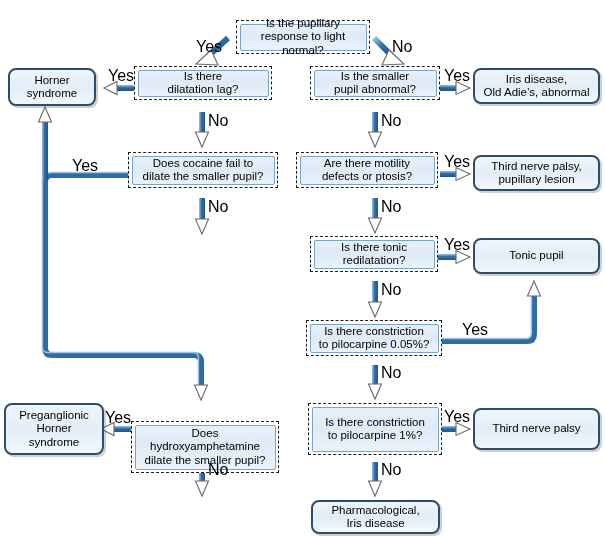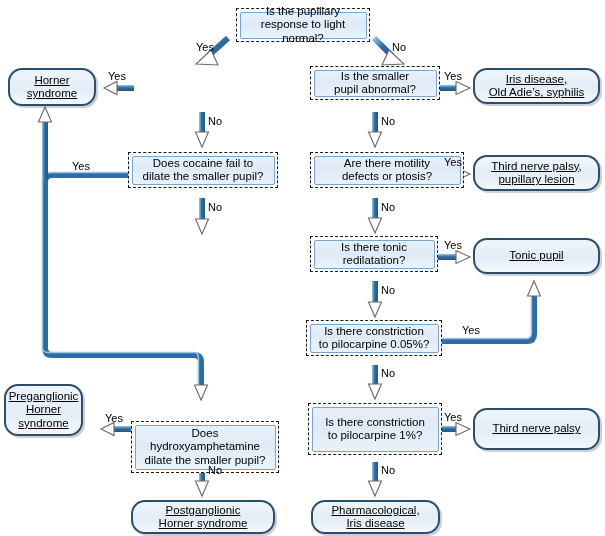--- a/index.html
+++ b/index.html
@@ -43,28 +43,27 @@
     width:100%; height:100%;
     box-sizing:border-box;
     display:flex; align-items:center; justify-content:center;
     border:1px solid #7ba2c8;
     border-radius:2px;
     background:linear-gradient(180deg,#e8f1fa 0%,#dfeaf7 45%,#eaf3fb 100%);
   }
   
   .node.outcome{
     border:2px solid #2e4d68;
-    border-radius:14px;
+    border-radius:8px;
     background:linear-gradient(180deg,#eef5fc 0%,#e3edf8 55%,#f2f8fd 100%);
     box-shadow:2px 2px 0 rgba(90,110,130,.32);
-    text-decoration:underline;
   }
   .label{
     position:absolute;
-    font-size:11px;
+    font-size:16px;
     line-height:12px;
     color:#000000;
     white-space:nowrap;
   }
 </style>
 </head>
 <body>
 
 <div id="canvas">
 
@@ -183,65 +182,65 @@
       <rect x="438" y="426" width="20" height="6" fill="url(#shaftHg)"></rect>
       <polygon points="456,422.5 456,435.5 470,429" fill="#ffffff" stroke="#6b6b6b" stroke-width="1.1"></polygon>
     </g>
 
     <g>
       <rect x="372" y="462" width="6" height="24" fill="url(#shaftVg)"></rect>
       <polygon points="368.5,481 381.5,481 375,496" fill="#ffffff" stroke="#6b6b6b" stroke-width="1.1"></polygon>
     </g>
   </svg>
 
-  <div class="node decision" style="left:236px; top:8px; width:134px; height:34px;">
+  <div class="node decision" style="left:236px; top:20px; width:134px; height:34px;">
     <span class="inner">Is the pupillary
 response to light normal?</span>
   </div>
 
+  <div class="node decision" style="left:134px; top:66px; width:138px; height:34px;">
+    <span class="inner">Is there
+dilatation lag?</span>
+  </div>
 
   <div class="node outcome" style="left:8px; top:68px; width:88px; height:38px;">
     <span>Horner
 syndrome</span>
   </div>
 
   <div class="node decision" style="left:128px; top:152px; width:150px; height:36px;">
     <span class="inner">Does cocaine fail to
 dilate the smaller pupil?</span>
   </div>
 
 
   <div class="node decision" style="left:131px; top:421px; width:148px; height:52px;">
     <span class="inner">Does
 hydroxyamphetamine
 dilate the smaller pupil?</span>
   </div>
 
-  <div class="node outcome" style="left:4px; top:384px; width:79px; height:52px;">
+  <div class="node outcome" style="left:4px; top:403px; width:100px; height:52px;">
     <span>Preganglionic
 Horner
 syndrome</span>
   </div>
 
-  <div class="node outcome" style="left:131px; top:500px; width:144px; height:34px;">
-    <span>Postganglionic
-Horner syndrome</span>
-  </div>
 
   <div class="node decision" style="left:310px; top:66px; width:130px; height:34px;">
     <span class="inner">Is the smaller
 pupil abnormal?</span>
   </div>
 
   <div class="node outcome" style="left:473px; top:68px; width:127px; height:36px;">
     <span>Iris disease,
-Old Adie’s, syphilis</span>
-  </div>
-
-  <div class="node decision" style="left:310px; top:152px; width:154px; height:36px;">
+Old Adie’s, abnormal</span>
+  </div>
+
+  <div class="node decision" style="left:296px; top:152px; width:142px; height:36px;">
     <span class="inner">Are there motility
 defects or ptosis?</span>
   </div>
 
   <div class="node outcome" style="left:473px; top:155px; width:127px; height:36px;">
     <span>Third nerve palsy,
 pupillary lesion</span>
   </div>
 
   <div class="node outcome" style="left:473px; top:238px; width:127px; height:36px;">

